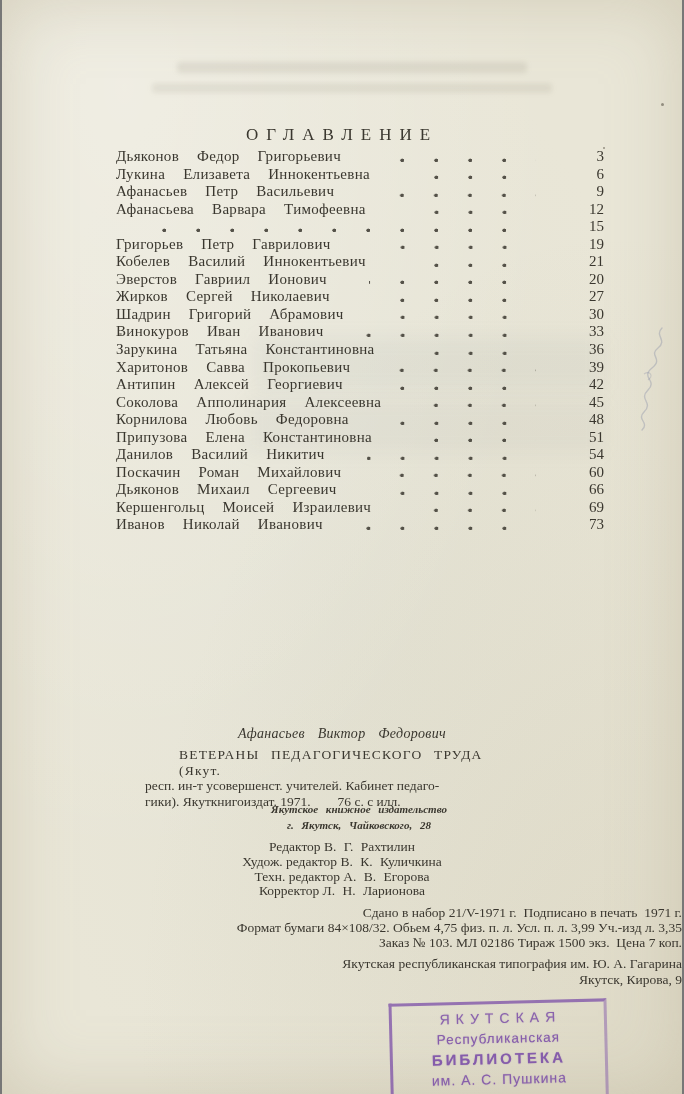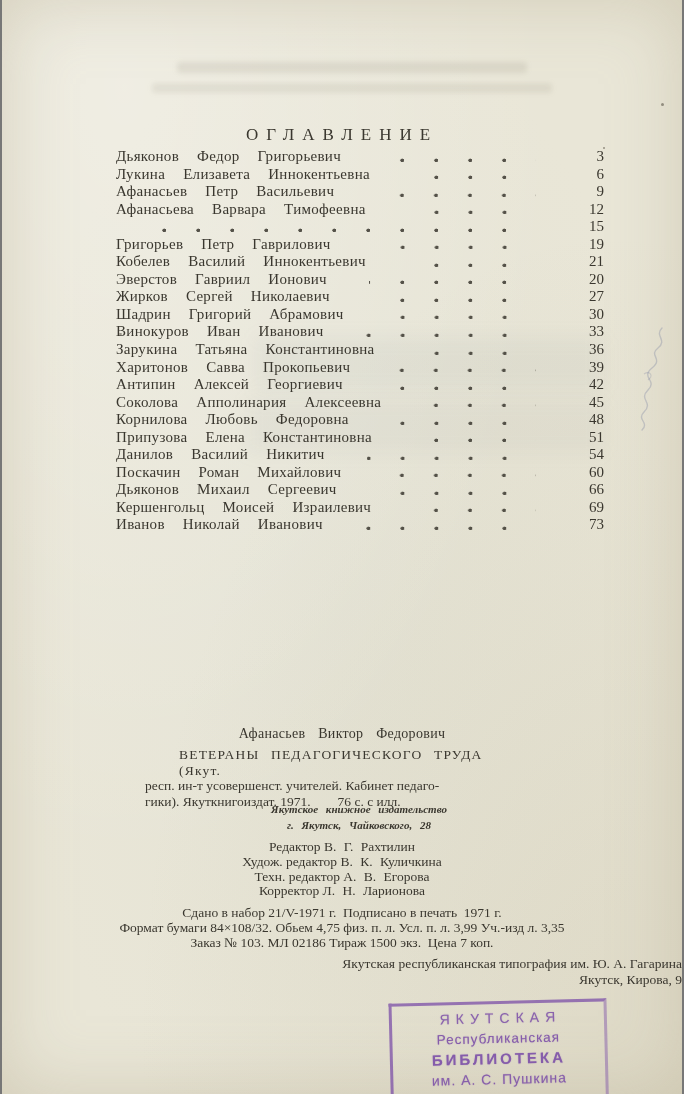--- a/index.html
+++ b/index.html
@@ -46,36 +46,36 @@
   .toc-name{flex:0 0 auto;font-size:15px;word-spacing:14px;letter-spacing:.3px;white-space:nowrap;}
   .toc-leader{
     flex:1 1 auto;align-self:flex-end;height:5px;margin:0 10px 3px 16px;
     background-image:radial-gradient(circle at 2.2px 2.4px, rgba(58,55,47,.85) 1.6px, rgba(58,55,47,0) 2.1px);
     background-size:34px 5px;background-repeat:repeat-x;background-position:right center;
   }
   .toc-page{flex:0 0 32px;text-align:right;font-size:15px;}
 
   
   .center-line{position:absolute;left:0;width:100%;text-align:center;white-space:pre-wrap;}
-  #author-line{top:726px;font-size:14px;word-spacing:9px;letter-spacing:.3px;}
+  #author-line{top:726px;font-style:italic;font-size:14px;word-spacing:9px;letter-spacing:.3px;}
 
   #desc-block{position:absolute;top:747px;left:143px;width:352px;font-size:13.5px;line-height:15.6px;}
   .desc-line{white-space:pre-wrap;}
   .desc-first{padding-left:34px;letter-spacing:1.2px;word-spacing:7px;}
 
   #publisher-block{position:absolute;top:801px;left:0;width:100%;text-align:center;
     font-style:italic;font-weight:bold;font-size:11px;line-height:16px;word-spacing:5px;padding-left:17px;}
 
   #staff-block{position:absolute;top:840px;left:0;width:100%;text-align:center;
     font-size:13.5px;line-height:14.8px;}
   .staff-name{word-spacing:4px;}
 
   #imprint-block{position:absolute;top:905px;left:0;width:100%;text-align:center;
     font-size:13.5px;line-height:15.2px;}
-  .imprint-line{white-space:pre-wrap;}
+  .imprint-line{white-space:pre-wrap;text-align:right;}
 
   #printer-block{position:absolute;top:956px;left:0;width:100%;text-align:right;
     font-size:13.5px;line-height:15.5px;}
 
   
   #stamp{
     position:absolute;left:388px;top:1001px;width:212px;height:120px;
     border:3px solid rgba(124,79,168,.75);
     border-right-color:rgba(124,79,168,.45);
     transform:rotate(-1.4deg);

